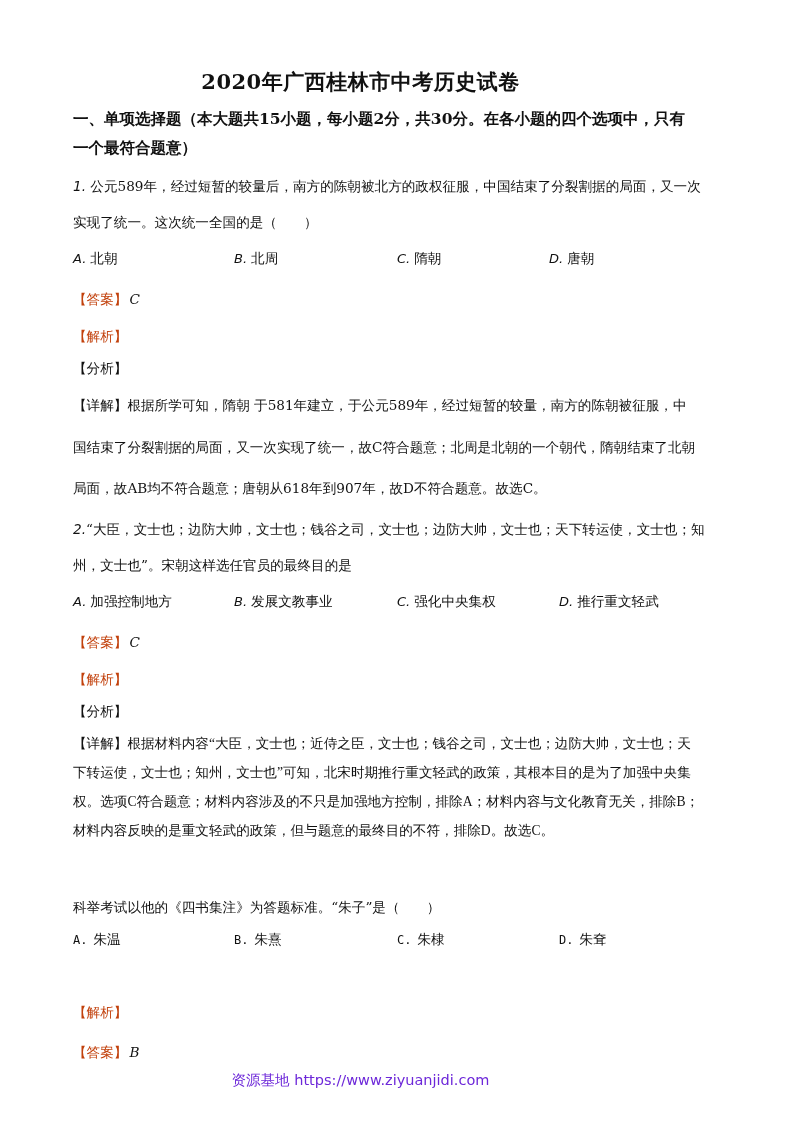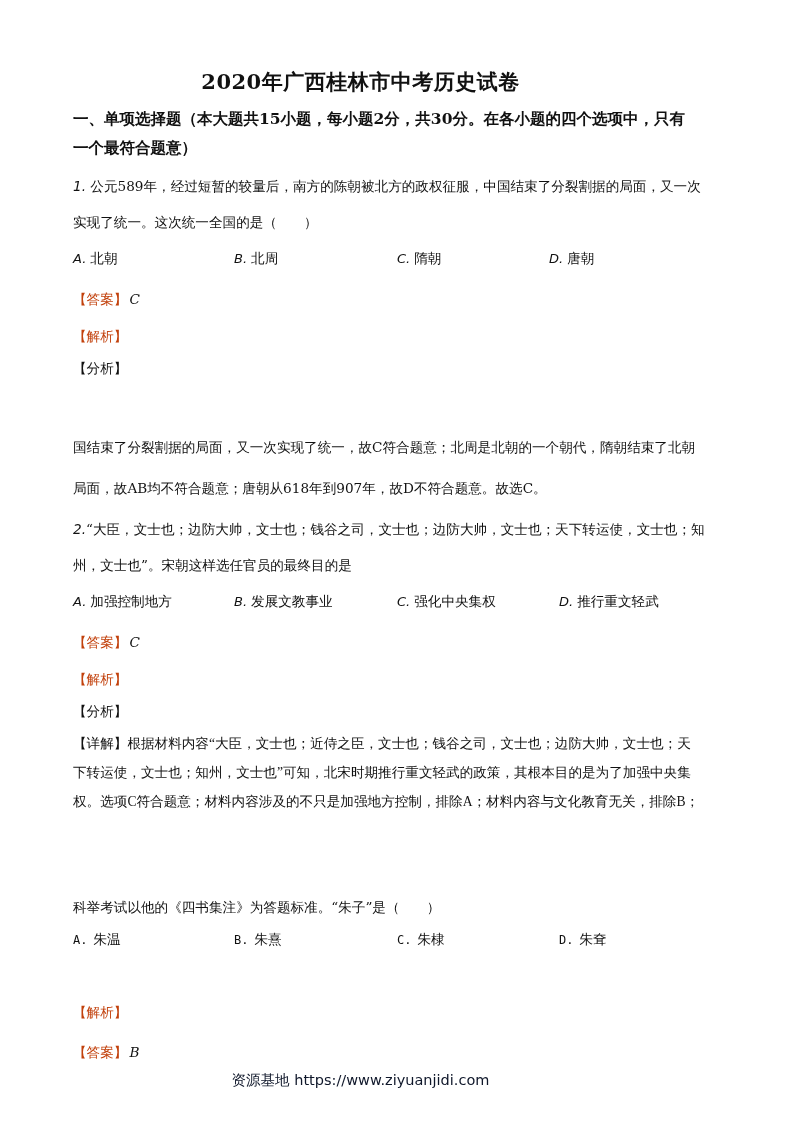--- a/index.html
+++ b/index.html
@@ -87,21 +87,21 @@
     font-style: italic;
     font-family: "DejaVu Sans", sans-serif;
   }
   .footer {
     position: absolute;
     top: 1071px;
     left: 0; right: 0;
     text-align: center;
     font-family: "DejaVu Sans", sans-serif;
     font-size: 14.5px;
-    color: #0f172a;
+    color: #6d28d9;
   }
 </style>
 </head>
 <body>
 
 <div class="page">
 
   <div class="title">2020年广西桂林市中考历史试卷</div>
 
   <div class="section-header" style="top:104px;">
@@ -121,20 +121,23 @@
     <div class="opt" style="left:324px;"><span class="opt-letter">C.</span><span>隋朝</span></div>
     <div class="opt" style="left:476px;"><span class="opt-letter">D.</span><span>唐朝</span></div>
   </div>
 
   <div class="line" style="top:290px;">
     <span class="tag-blue">【答案】</span><span class="ans-letter">C</span>
   </div>
   <div class="line tag-blue" style="top:327px;">【解析】</div>
   <div class="line tag-black" style="top:359px;">【分析】</div>
 
+  <div class="line" style="top:396px;">
+    <span>【详解】</span><span>根据所学可知，隋朝 于581年建立，于公元589年，经过短暂的较量，南方的陈朝被征服，中</span>
+  </div>
   <div class="line" style="top:438px;">国结束了分裂割据的局面，又一次实现了统一，故C符合题意；北周是北朝的一个朝代，隋朝结束了北朝</div>
   <div class="line" style="top:479px;">局面，故AB均不符合题意；唐朝从618年到907年，故D不符合题意。故选C。</div>
 
   <div class="line" style="top:520px;">
     <span class="hand">2.</span><span>“大臣，文士也；边防大帅，文士也；钱谷之司，文士也；边防大帅，文士也；天下转运使，文士也；知</span>
   </div>
   <div class="line" style="top:556px;">州，文士也”。宋朝这样选任官员的最终目的是</div>
 
   <div class="opts" style="top:592px;">
     <div class="opt" style="left:0;"><span class="opt-letter">A.</span><span>加强控制地方</span></div>
@@ -147,20 +150,21 @@
     <span class="tag-blue">【答案】</span><span class="ans-letter">C</span>
   </div>
   <div class="line tag-blue" style="top:670px;">【解析】</div>
   <div class="line tag-black" style="top:702px;">【分析】</div>
 
   <div class="line line-serif" style="top:735px;">
     <span>【详解】</span><span>根据材料内容“大臣，文士也；近侍之臣，文士也；钱谷之司，文士也；边防大帅，文士也；天</span>
   </div>
   <div class="line line-serif" style="top:764px;">下转运使，文士也；知州，文士也”可知，北宋时期推行重文轻武的政策，其根本目的是为了加强中央集</div>
   <div class="line line-serif" style="top:793px;">权。选项C符合题意；材料内容涉及的不只是加强地方控制，排除A；材料内容与文化教育无关，排除B；</div>
+  <div class="line line-serif" style="top:822px;">材料内容反映的是重文轻武的政策，但与题意的最终目的不符，排除D。故选C。</div>
 
   <div class="line" style="top:898px;">科举考试以他的《四书集注》为答题标准。“朱子”是（　　）</div>
 
   <div class="opts" style="top:930px;">
     <div class="opt" style="left:0;"><span class="opt-letter-plain">A.</span><span>朱温</span></div>
     <div class="opt" style="left:161px;"><span class="opt-letter-plain">B.</span><span>朱熹</span></div>
     <div class="opt" style="left:324px;"><span class="opt-letter-plain">C.</span><span>朱棣</span></div>
     <div class="opt" style="left:486px;"><span class="opt-letter-plain">D.</span><span>朱耷</span></div>
   </div>
 

